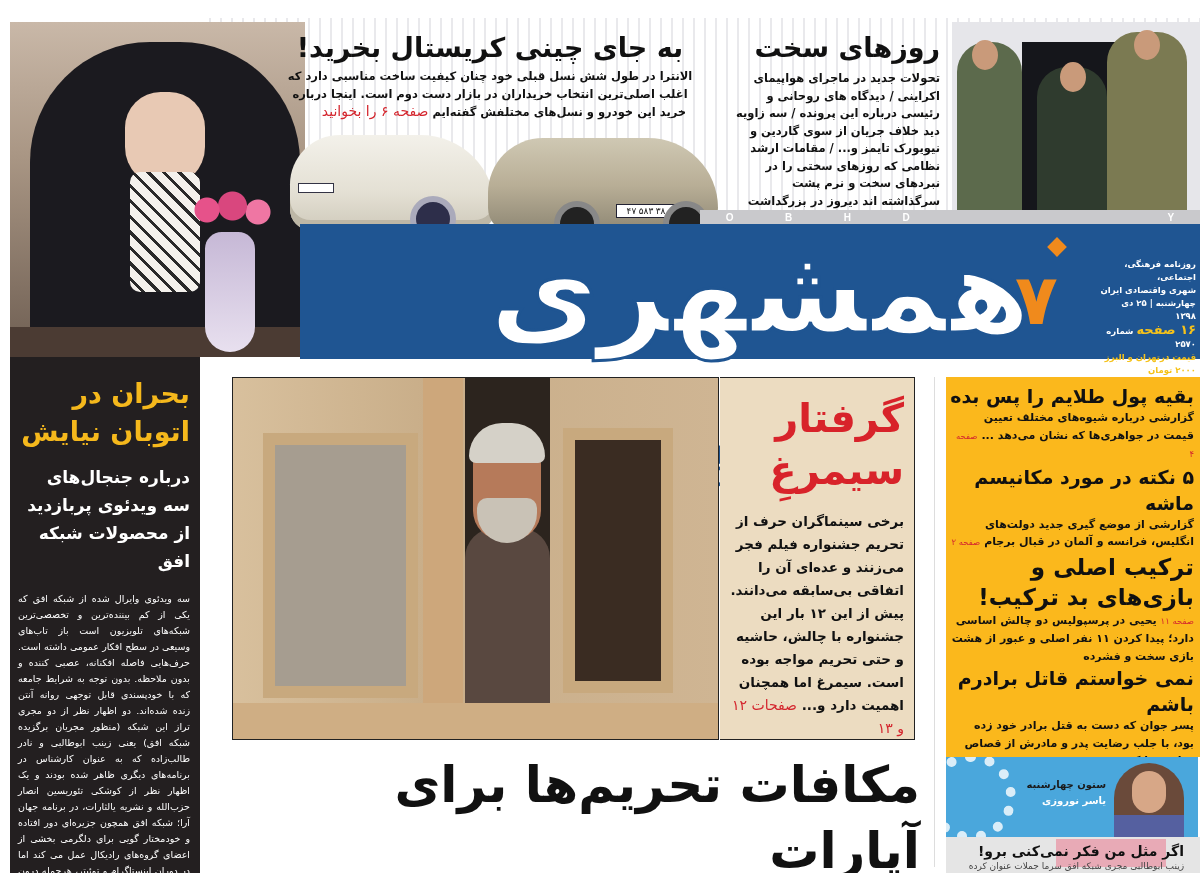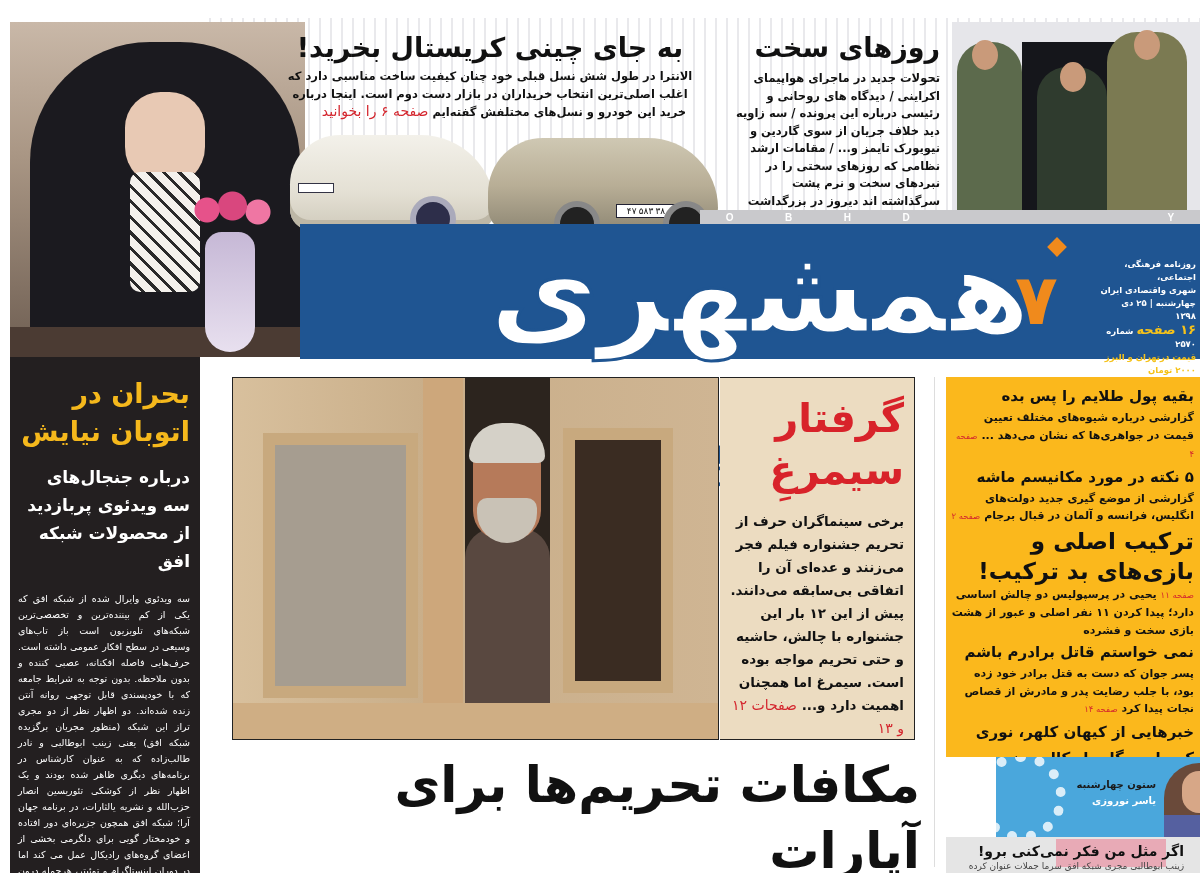--- a/index.html
+++ b/index.html
@@ -72,21 +72,21 @@
     box-shadow: inset 0 -10px 0 #bdb7a6;
   }
   .car-white .wheel { position:absolute; bottom:-12px; width:46px; height:46px; border-radius:50%; background:#2d2e4a; border:6px solid #aab; }
   .car-white .plate { position:absolute; left:8px; top:48px; width:36px; height:10px; background:#fff; border:1px solid #334; }
   .car-gold {
     position: absolute; left: 488px; top: 138px; width: 230px; height: 95px;
     background: linear-gradient(180deg, #cfc8b3 0%, #b8ae96 50%, #8d8673 100%);
     border-radius: 55px 70px 25px 25px;
   }
   .car-gold .wheel { position:absolute; bottom:-14px; width:46px; height:46px; border-radius:50%; background:#222; border:6px solid #888; }
-  .car-gold .plate { position:absolute; left:128px; top:66px; width:60px; height:14px; background:#fff; border:1px solid #223; font-size:9px; font-family:Liberation Serif, serif; text-align:center; line-height:12px; color:#111; direction: rtl; }
+  .car-gold .plate { position:absolute; left:128px; top:66px; width:60px; height:14px; background:#fff; border:1px solid #223; font-size:9px; font-family:Liberation Sans, sans-serif; text-align:center; line-height:12px; color:#111; direction: rtl; }
 
   
   .soldiers {
     position: absolute; left: 952px; top: 22px; width: 248px; height: 205px;
     background: #e6e6ea; overflow: hidden;
   }
   .soldiers .door { position:absolute; left:70px; top:20px; width:105px; height:185px; background:#15161b; }
   .soldiers .fig { position:absolute; border-radius: 30px 30px 6px 6px; }
   .soldiers .s1 { left:5px; top:20px; width:65px; height:185px; background:#5c6a4c; }
   .soldiers .s2 { left:85px; top:45px; width:70px; height:165px; background:#2f3b2e; }
@@ -156,28 +156,28 @@
   .main-hl {
     position: absolute; left: 240px; top: 752px; width: 680px; text-align: right;
   }
   .main-hl h1 { font-size: 50px; line-height: 66px; font-weight: bold; color: #111; letter-spacing: -1px; }
 
   
   .yellow-col {
     position: absolute; left: 946px; top: 377px; width: 254px; height: 380px;
     background: #fbb81c; padding: 6px 6px 0 4px; text-align: right;
   }
-  .yellow-col .yh { font-size: 15px; line-height: 26px; font-weight: bold; color: #111; letter-spacing: -0.5px; }
+  .yellow-col .yh { font-size: 19px; line-height: 26px; font-weight: bold; color: #111; letter-spacing: -0.5px; }
   .yellow-col .yh.big { font-size: 23px; line-height: 30px; }
   .yellow-col .yp { font-size: 11px; line-height: 17.5px; font-weight: bold; color: #111; }
   .yellow-col .yref { color: #d4262e; font-size: 8.5px; font-weight: normal; }
 
   
   .column-box {
-    position: absolute; left: 996px; top: 757px; width: 204px; height: 80px;
+    position: absolute; left: 946px; top: 757px; width: 252px; height: 80px;
     background: #4aa7dc; overflow: hidden;
   }
   .column-box .sun {
     position:absolute; left: -20px; top: -5px; width: 90px; height: 90px; border-radius: 50%;
     border: 10px dotted #ffffff; opacity: 0.8;
   }
   .column-box .label { position:absolute; left: 80px; top: 20px; width: 80px; text-align: right; color: #1a1a1a; font-size: 10px; font-weight: bold; line-height: 16px; }
   .column-box .label .author { color: #fff; }
   .column-box .photo {
     position:absolute; left: 168px; top: 6px; width: 70px; height: 74px;

